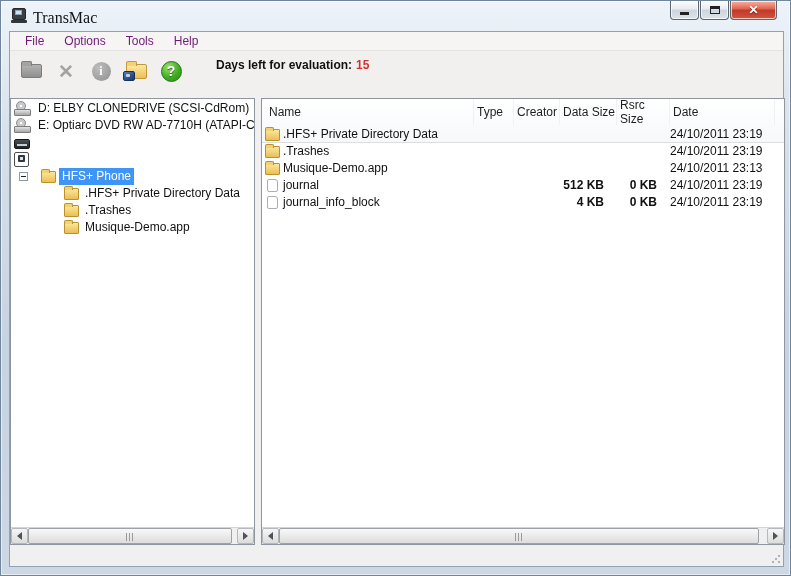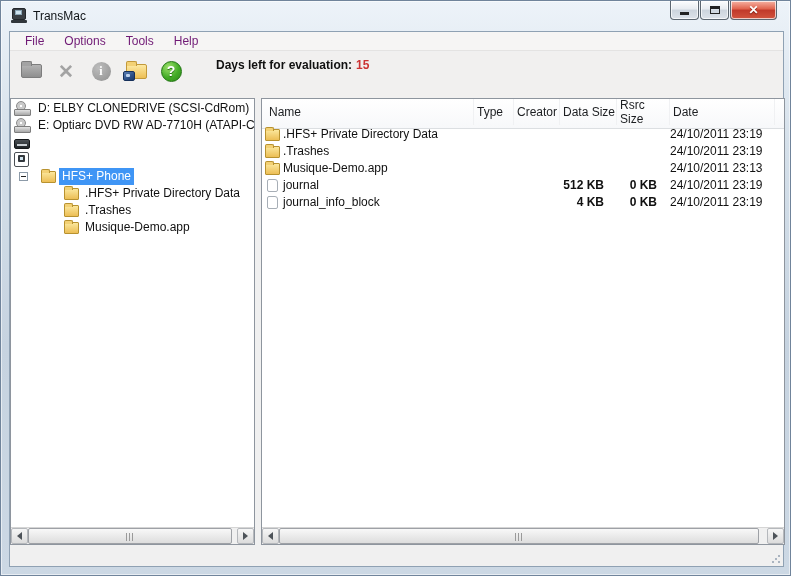--- a/index.html
+++ b/index.html
@@ -9,21 +9,21 @@
     background:linear-gradient(180deg,#edf3f9 0%,#d5e0ea 25%,#c6d3e0 60%,#ccd8e4 100%);
     border:1px solid #70849b; box-shadow:inset 0 0 0 1px rgba(255,255,255,.55);
     font-size:12px; color:#111;
   }
   
   .titlebar { position:absolute; left:0; top:0; right:0; height:30px; }
   .title-icon { position:absolute; left:10px; top:7px; width:17px; height:16px; }
   .mac-body { position:absolute; left:1px; top:0; width:14px; height:12px; background:#3a3f44; border-radius:2px; border:1px solid #23272b; }
   .mac-screen { position:absolute; left:4px; top:2px; width:7px; height:5px; background:#cfe3ee; border:1px solid #8aa5b5; }
   .mac-base { position:absolute; left:0; top:12px; width:16px; height:3px; background:#31363b; border-radius:1px; }
-  .title-text { position:absolute; left:32px; top:8px; font-size:12px; color:#101418; }
+  .title-text { position:absolute; left:32px; top:8px; font-size:16px; color:#101418;font-family:Liberation Serif, serif; }
   .win-controls { position:absolute; top:0; right:13px; display:flex; gap:1px; }
   .win-btn {
     width:29px; height:19px; border:1px solid #5c6670; border-top:none; border-radius:0 0 4px 4px;
     background:linear-gradient(180deg,#fcfdfe 0%,#e7ebf0 45%,#ccd4dd 50%,#dde3ea 100%);
     position:relative; cursor:default; box-shadow:inset 0 0 0 1px rgba(255,255,255,.7);
   }
   .win-btn.close { width:47px; background:linear-gradient(180deg,#f6b3a4 0%,#e0614b 45%,#c0392a 50%,#d2543e 100%); }
   .glyph-min { position:absolute; left:9px; bottom:4px; width:9px; height:3px; background:#222; }
   .glyph-max { position:absolute; left:9px; top:5px; width:10px; height:8px; border:1px solid #222; border-top-width:3px; background:transparent; }
   .glyph-close { position:absolute; left:0; right:0; top:2px; text-align:center; color:#fff; font-weight:bold; font-size:12px; text-shadow:0 1px 1px #7c1408; }
@@ -72,21 +72,21 @@
   .usbico .unit { position:absolute; left:0; bottom:1px; width:16px; height:10px; background:linear-gradient(180deg,#4a4f54,#1f2327); border:1px solid #14171a; border-radius:2px; }
   .usbico .slot { position:absolute; left:3px; bottom:4px; width:10px; height:2px; background:#c9ced3; }
   .dmgico { width:15px; height:15px; background:#fff; border:1px solid #4a4f54; border-radius:2px; }
   .dmgico::before { content:""; position:absolute; left:3px; top:2px; width:7px; height:7px; background:#33383d; border-radius:1px; }
   .dmgico::after { content:""; position:absolute; left:5px; top:4px; width:3px; height:3px; background:#cfe3ee; }
   .fico { width:15px; height:12px; background:linear-gradient(180deg,#fbe79c,#ecbe55); border:1px solid #b8922f; border-radius:1px; }
   .fico::before { content:""; position:absolute; left:-1px; top:-3px; width:7px; height:3px; background:#f3d175; border:1px solid #b8922f; border-bottom:none; border-radius:2px 2px 0 0; }
   .fileico { width:11px; height:13px; background:#fff; border:1px solid #a7aeb6; border-radius:2px 3px 2px 2px; margin:0 5px 0 2px; }
   
   .list-grid { display:grid; grid-template-columns:212px 40px 46px 57px 53px 105px; }
-  .list-header { position:absolute; left:0; top:0; right:0; height:30px; background:linear-gradient(180deg,#ffffff,#f7f8fa); border-bottom:1px solid #dcdfe2; }
+  .list-header { position:absolute; left:0; top:0; right:0; height:44px; background:linear-gradient(180deg,#ffffff,#f7f8fa); border-bottom:1px solid #dcdfe2; }
   .list-header .hcell { display:flex; align-items:center; height:26px; padding-left:3px; color:#1c1e21; border-right:1px solid #f0f1f3; cursor:default; }
   .list-header .hcell.cname { padding-left:7px; }
   .list-rows { position:absolute; left:0; top:27px; right:0; bottom:17px; overflow:hidden; }
   .list-row { height:17px; line-height:17px; cursor:default; white-space:nowrap; }
   .cell { overflow:hidden; }
   .cell.cname { display:flex; align-items:center; padding-left:3px; }
   .cell.num { text-align:right; padding-right:13px;font-weight:bold; }
   
   .hscroll { position:absolute; left:0; right:0; bottom:0; height:17px; background:#f0f0f0; border-top:1px solid #d5d5d5; }
   .sb-arrow { position:absolute; top:0; width:17px; height:16px; background:linear-gradient(180deg,#f6f6f6,#dcdcdc); border:1px solid #b5b8bc; border-radius:2px; display:flex; align-items:center; justify-content:center; }

